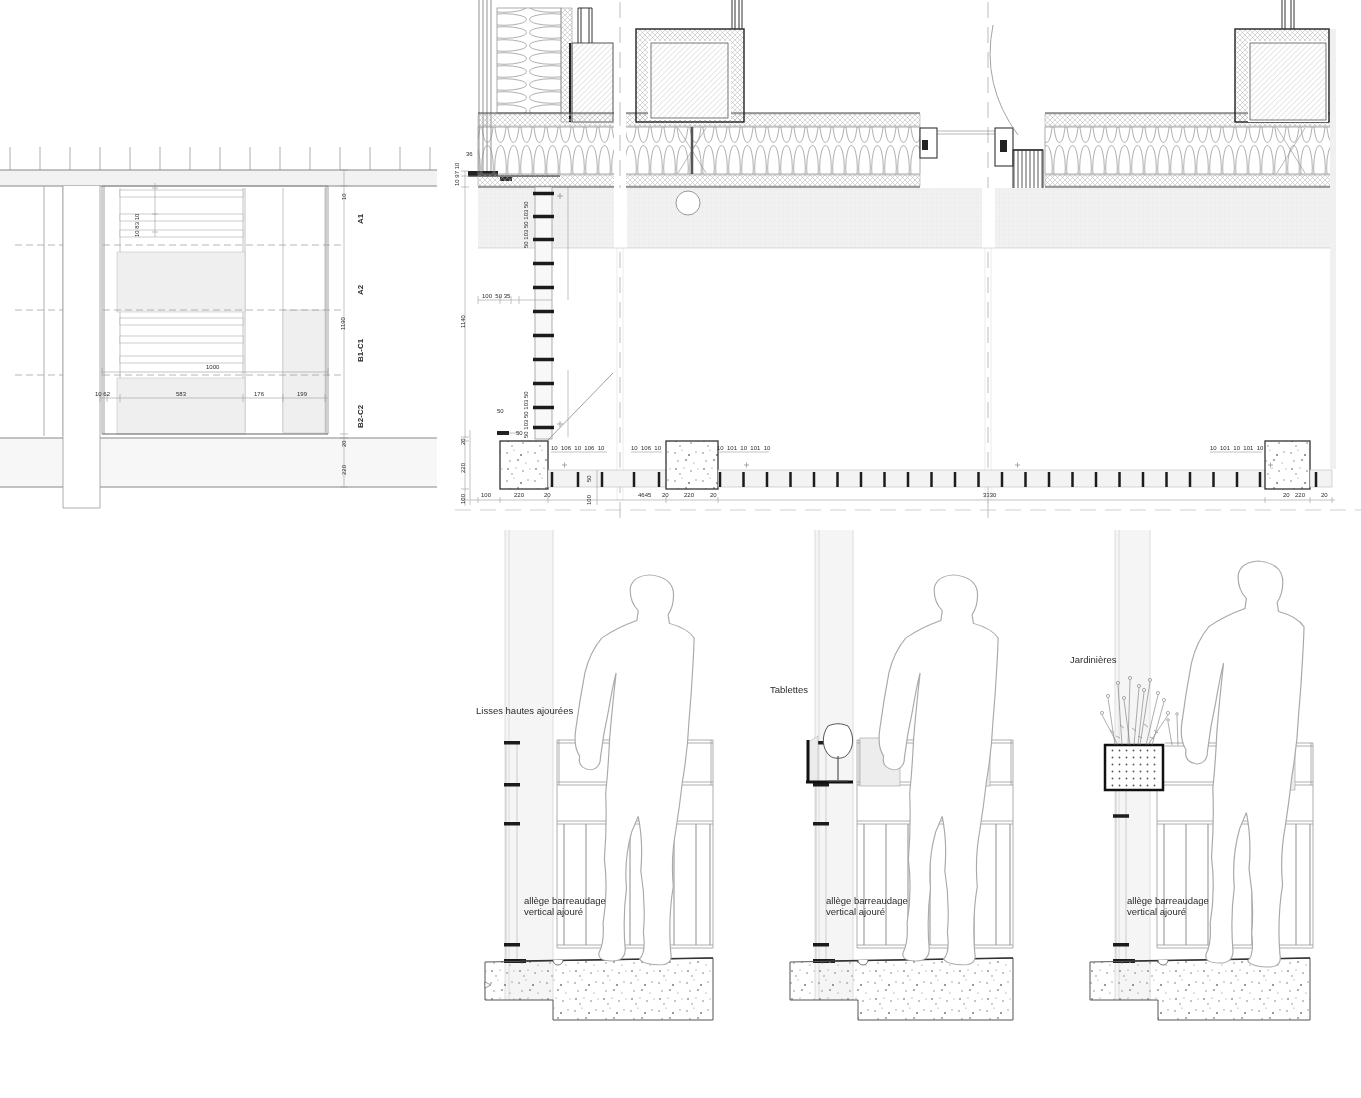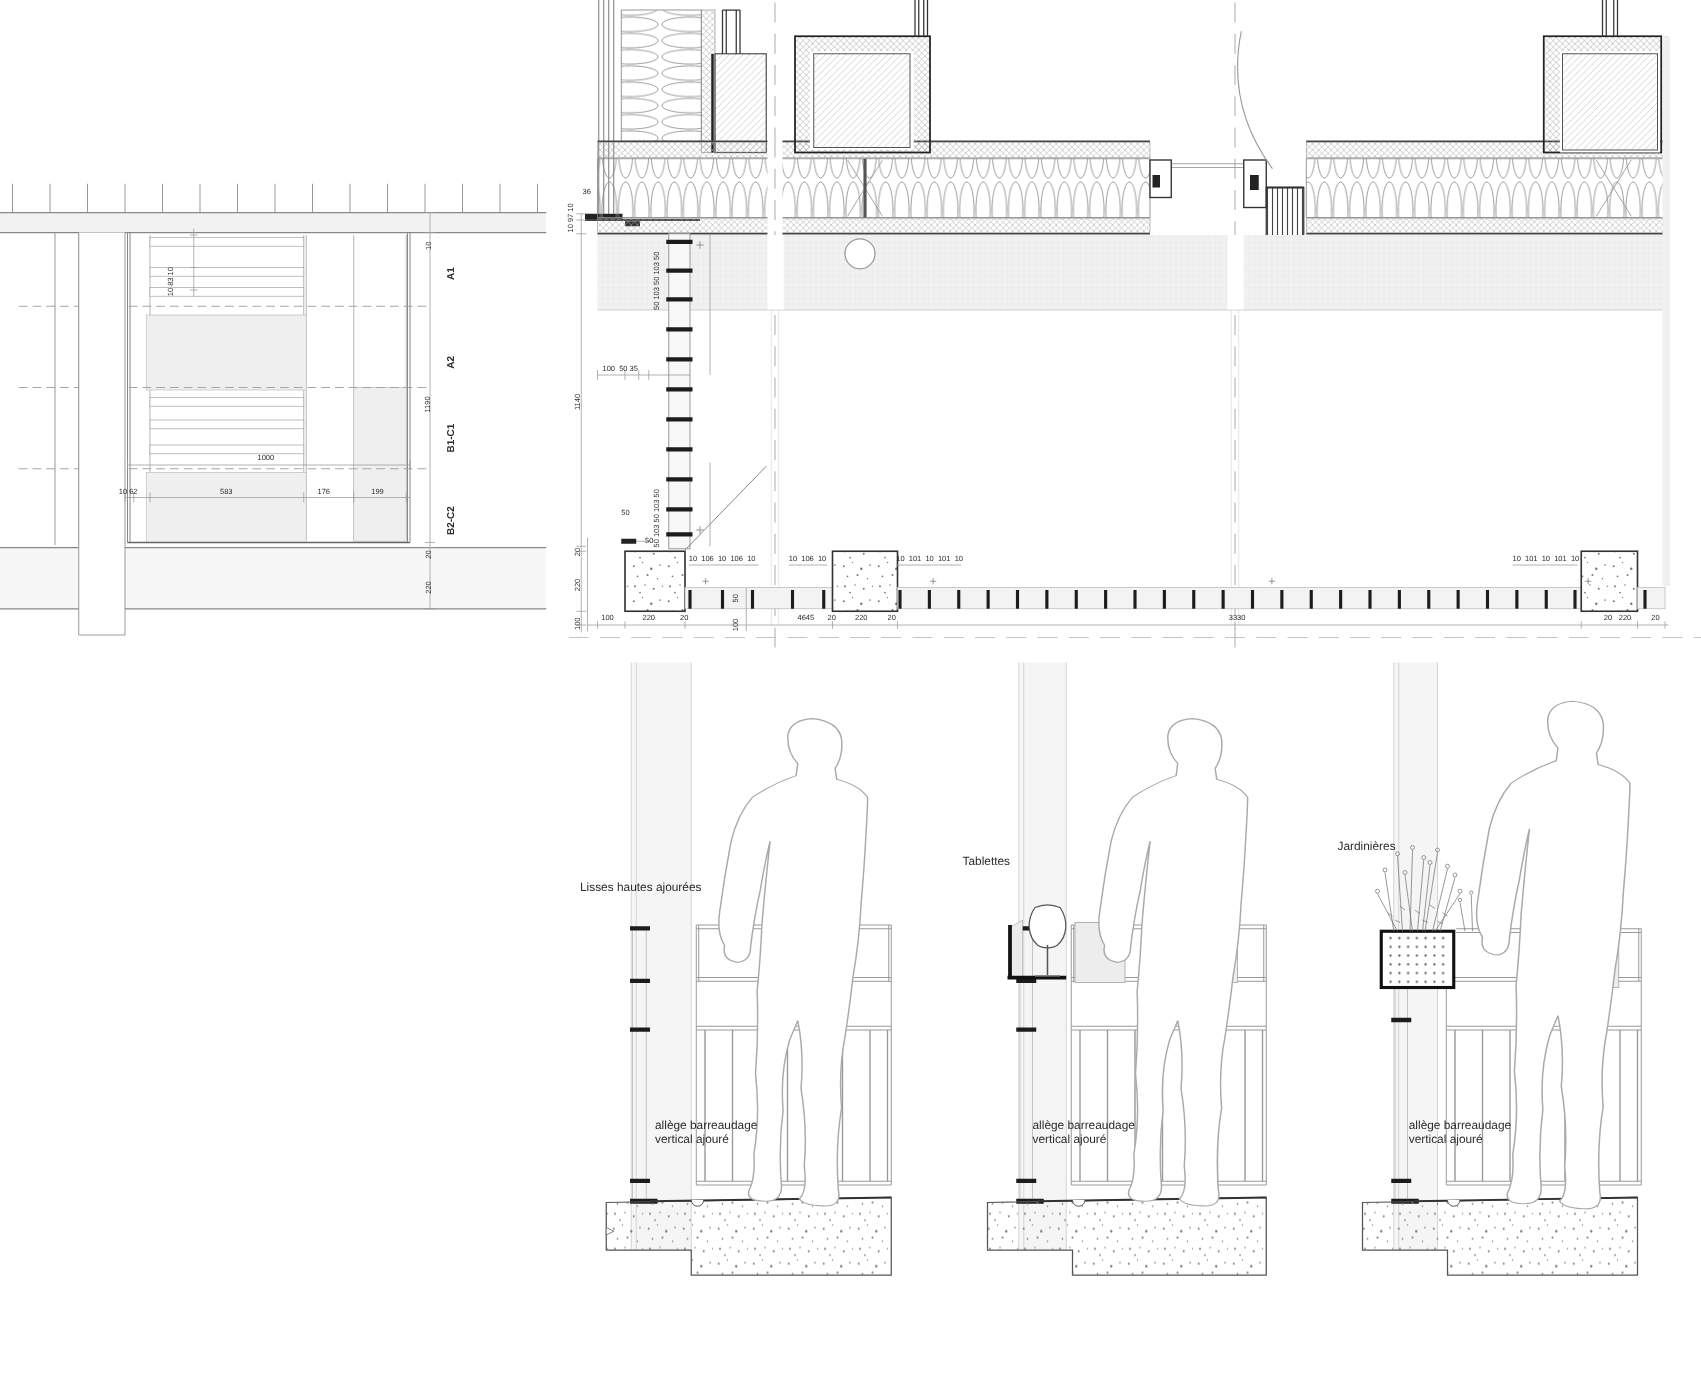--- a/index.html
+++ b/index.html
@@ -347,23 +347,23 @@
   <span class="d v" style="left:586px;top:505px">100</span>
   <span class="d" style="left:638px;top:492px">4645</span>
   <span class="d" style="left:662px;top:492px">20</span>
   <span class="d" style="left:684px;top:492px">220</span>
   <span class="d" style="left:710px;top:492px">20</span>
   <span class="d" style="left:983px;top:492px">3330</span>
   <span class="d" style="left:1283px;top:492px">20</span>
   <span class="d" style="left:1295px;top:492px">220</span>
   <span class="d" style="left:1321px;top:492px">20</span>
 
-  <span class="lbl" style="left:464px;top:705px">Lisses hautes ajourées</span>
+  <span class="lbl" style="left:476px;top:705px">Lisses hautes ajourées</span>
   <span class="lbl" style="left:524px;top:895px">allège barreaudage</span>
   <span class="lbl" style="left:524px;top:906px">vertical ajouré</span>
   <span class="lbl" style="left:770px;top:684px">Tablettes</span>
   <span class="lbl" style="left:826px;top:895px">allège barreaudage</span>
   <span class="lbl" style="left:826px;top:906px">vertical ajouré</span>
-  <span class="lbl" style="left:1070px;top:672px">Jardinières</span>
+  <span class="lbl" style="left:1070px;top:654px">Jardinières</span>
   <span class="lbl" style="left:1127px;top:895px">allège barreaudage</span>
   <span class="lbl" style="left:1127px;top:906px">vertical ajouré</span>
 </div>
 </div>
 
 </body></html>

